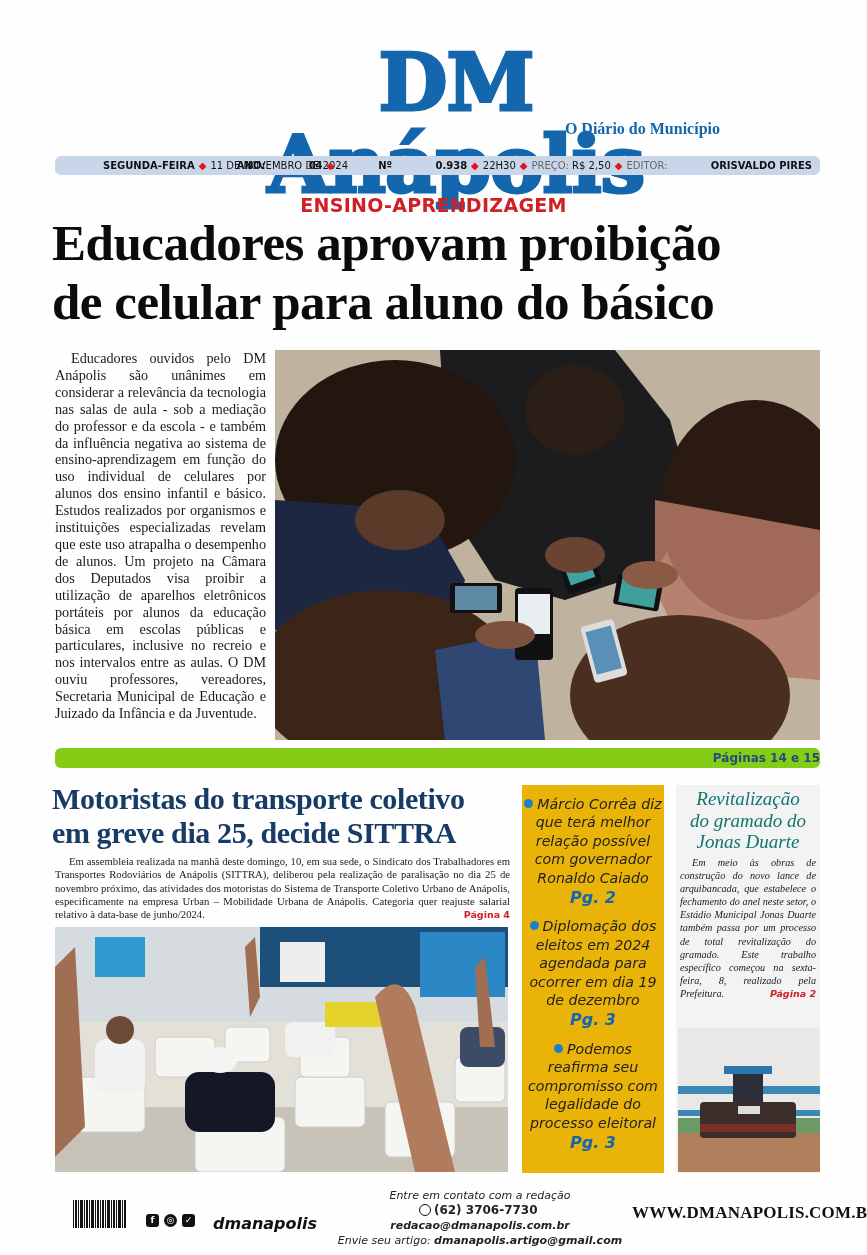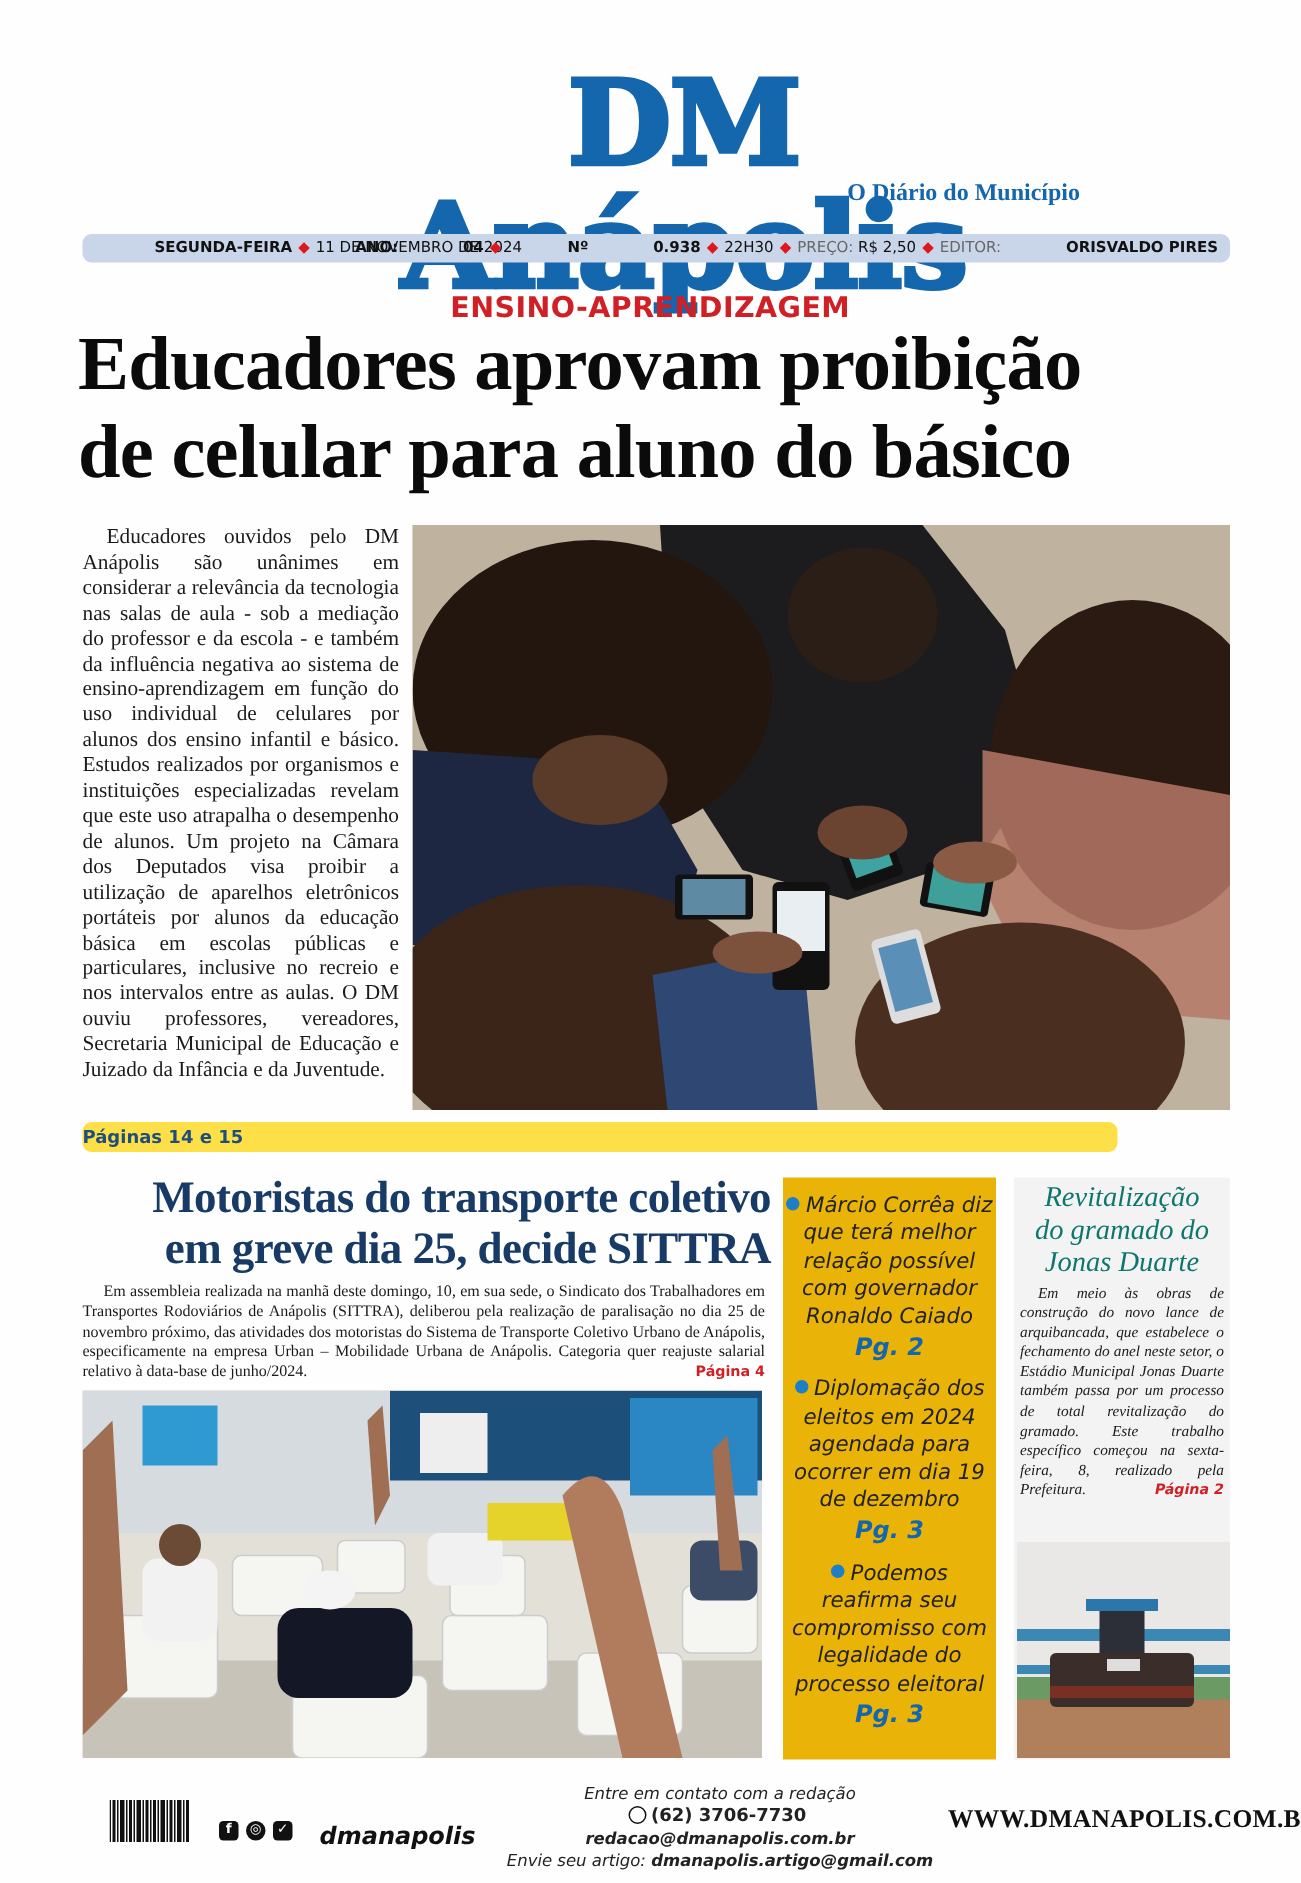--- a/index.html
+++ b/index.html
@@ -19,24 +19,24 @@
 
   
   .kicker { left:0; top:194px; width:867px; text-align:center; font-family:"DejaVu Sans", sans-serif; font-weight:bold; font-size:19px; color:#d11f26; letter-spacing:0.3px; }
   .headline { left:52px; top:214px; width:780px; font-family:"Liberation Serif", serif; font-weight:bold; font-size:51px; line-height:59px; color:#0b0b0b; letter-spacing:-0.5px; }
 
   .lead-text { left:55px; top:350px; width:211px; font-family:"Liberation Serif", serif; font-size:14.2px; line-height:16.9px; text-align:justify; color:#1a1a1a; hyphens:manual; }
   .lead-text p { margin:0; text-indent:16px; }
 
   .photo-main { left:275px; top:350px; width:545px; height:390px; overflow:hidden; background:#bfb5a4; }
 
-  .pages-bar { left:55px; top:748px; width:690px; height:20px; background:#fde047; border-radius:6px; text-align:left; font-family:"DejaVu Sans", sans-serif; font-weight:bold; font-size:12px; line-height:20px; color:#1f4e7c; }
-
-  
-  .story2-headline { left:52px; top:782px; width:462px; text-align:right; font-family:"Liberation Serif", serif; font-weight:bold; font-size:30px; line-height:34px; color:#173b66; letter-spacing:-0.4px; }
+  .pages-bar { left:55px; top:748px; width:765px; height:20px; background:#84cc16; border-radius:6px; text-align:right; font-family:"DejaVu Sans", sans-serif; font-weight:bold; font-size:12px; line-height:20px; color:#1f4e7c; }
+
+  
+  .story2-headline { left:52px; top:782px; width:462px; text-align:left; font-family:"Liberation Serif", serif; font-weight:bold; font-size:30px; line-height:34px; color:#173b66; letter-spacing:-0.4px; }
   .story2-text { left:55px; top:855px; width:455px; font-family:"Liberation Serif", serif; font-size:10.7px; line-height:13.3px; text-align:justify; color:#1a1a1a; }
   .story2-text p { margin:0; text-indent:14px; }
   .page-ref { color:#d11f26; font-family:"DejaVu Sans", sans-serif; font-weight:bold; font-size:9.5px; float:right; }
   .photo-assembly { left:55px; top:927px; width:453px; height:245px; overflow:hidden; background:#d9d5cc; }
 
   
   .briefs { left:522px; top:785px; width:142px; height:388px; background:#eab308; font-family:"DejaVu Sans", sans-serif; font-style:italic; font-size:14.2px; line-height:18.4px; text-align:center; color:#222; }
   .brief { padding:10px 2px 0 2px; }
   .bullet { display:inline-block; width:9px; height:9px; border-radius:50%; background:#1e7fc9; margin-right:4px; vertical-align:1px; }
   .brief-pg { display:block; font-weight:bold; font-size:16px; color:#1466ad; margin-top:2px; }

